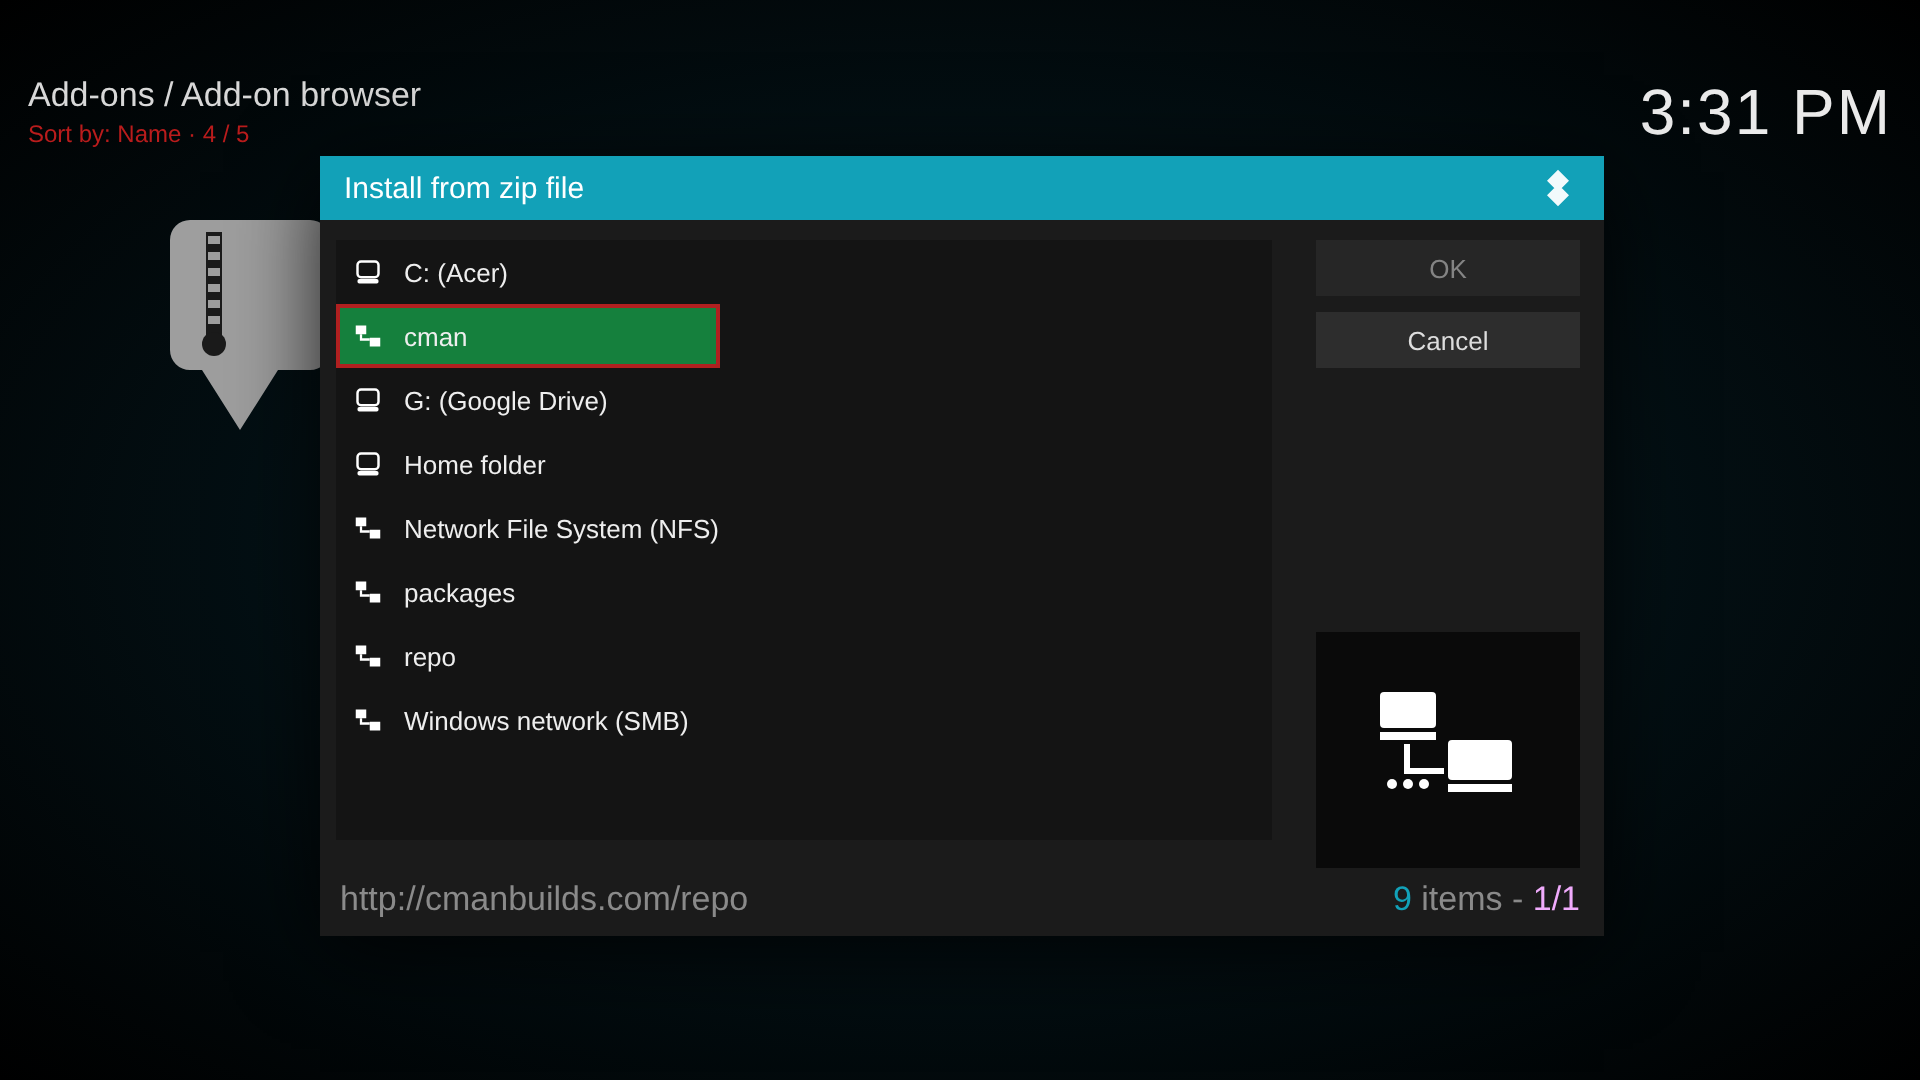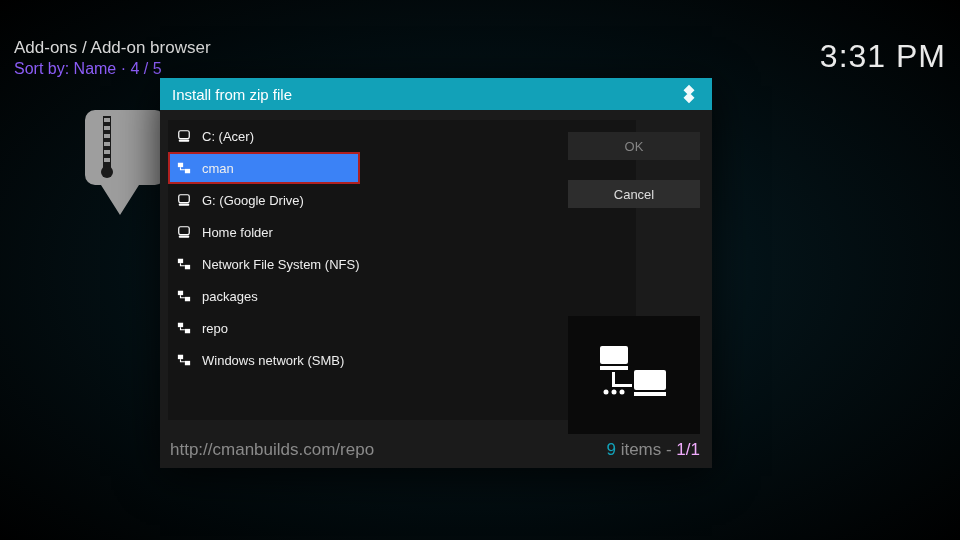--- a/index.html
+++ b/index.html
@@ -3,41 +3,41 @@
 <meta charset="utf-8">
 <style>
   * { margin: 0; padding: 0; box-sizing: border-box; font-family: Arial, sans-serif; }
   body {
     width: 960px; height: 540px; overflow: hidden;
     background: radial-gradient(ellipse at center, #0a2832 0%, #041318 40%, #000 100%);
     color: #fff; position: relative;
   }
   .topbar { position: absolute; top: 6px; left: 14px; right: 14px; display: flex; justify-content: space-between; align-items: flex-start; margin-top: 32px; }
   .crumbs { font-size: 17px; color: #d8d8d8; font-weight: 400; }
-  .sorting { font-size: 16px; color: #8b5cf6; margin-top: 2px; }
+  .sorting { font-size: 12px; color: #b91c1c; margin-top: 2px; }
   .clock { font-size: 32px; color: #eaeaea; font-weight: 400; letter-spacing: 1px; }
 
   .zip-icon { position: absolute; left: 85px; top: 110px; }
 
-  .dialog { position: absolute; left: 160px; top: 78px; width: 552px; height: 390px;
+  .dialog { position: absolute; left: 160px; top: 78px; width: 642px; height: 390px;
     background: #1b1b1b; box-shadow: 0 8px 40px rgba(0,0,0,.8); }
   .dlg-header { height: 32px; background: #12a1b8; display: flex; justify-content: space-between; align-items: center; padding: 0 12px; }
   .dlg-title { color: #fff; font-size: 15px; }
   .kodi-logo { display:flex; align-items:center; }
 
   .dlg-body { position: relative; padding: 10px 12px 0 8px; height: 318px; }
   .file-list { width: 468px; height: 300px; background: #141414; overflow: hidden; }
   .row { height: 32px; display: flex; align-items: center; padding-left: 8px; gap: 10px; font-size: 13px; color: #eee; cursor: pointer; }
-  .row.selected { background: #3b82f6; text-align: center; }
+  .row.selected { background: #15803d; text-align: center; }
   .row.highlight-box { outline: 2px solid #b02020; outline-offset: -2px; width: 192px; }
   .row-icon { width: 16px; display:flex; justify-content:center; }
   .row-label { white-space: nowrap; }
 
   .sidebuttons { position: absolute; right: 12px; top: 10px; width: 132px; display:flex; flex-direction:column; gap:8px; }
-  .btn { height: 28px; background: #2d2d2d; color: #ddd; font-size: 13px; display:flex; align-items:center; justify-content:center; cursor:pointer;margin-top:12px; }
+  .btn { height: 28px; background: #2d2d2d; color: #ddd; font-size: 13px; display:flex; align-items:center; justify-content:center; cursor:pointer; }
   .btn.dim { color:#848484; background:#262626; }
 
   .preview { position:absolute; right:12px; bottom:-6px; width:132px; height:118px; background:#0a0a0a; display:flex; align-items:center; justify-content:center; }
 
   .dlg-footer { position:absolute; left:10px; right:12px; bottom:8px; display:flex; justify-content:space-between; font-size: 17px; color:#8a8a8a; }
   .footer-right .count { color:#12a1b8; }
   .footer-right .page { color:#f0abfc; }
 
 </style>
 </head>

